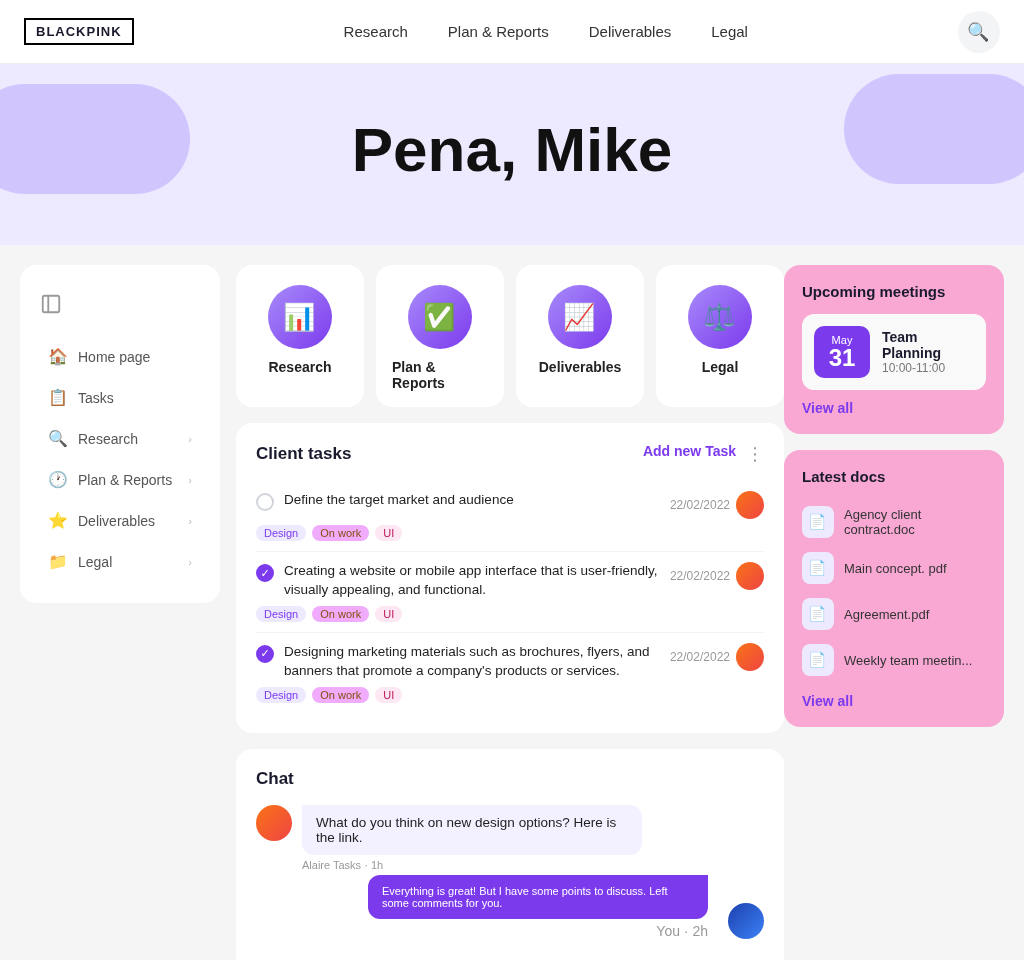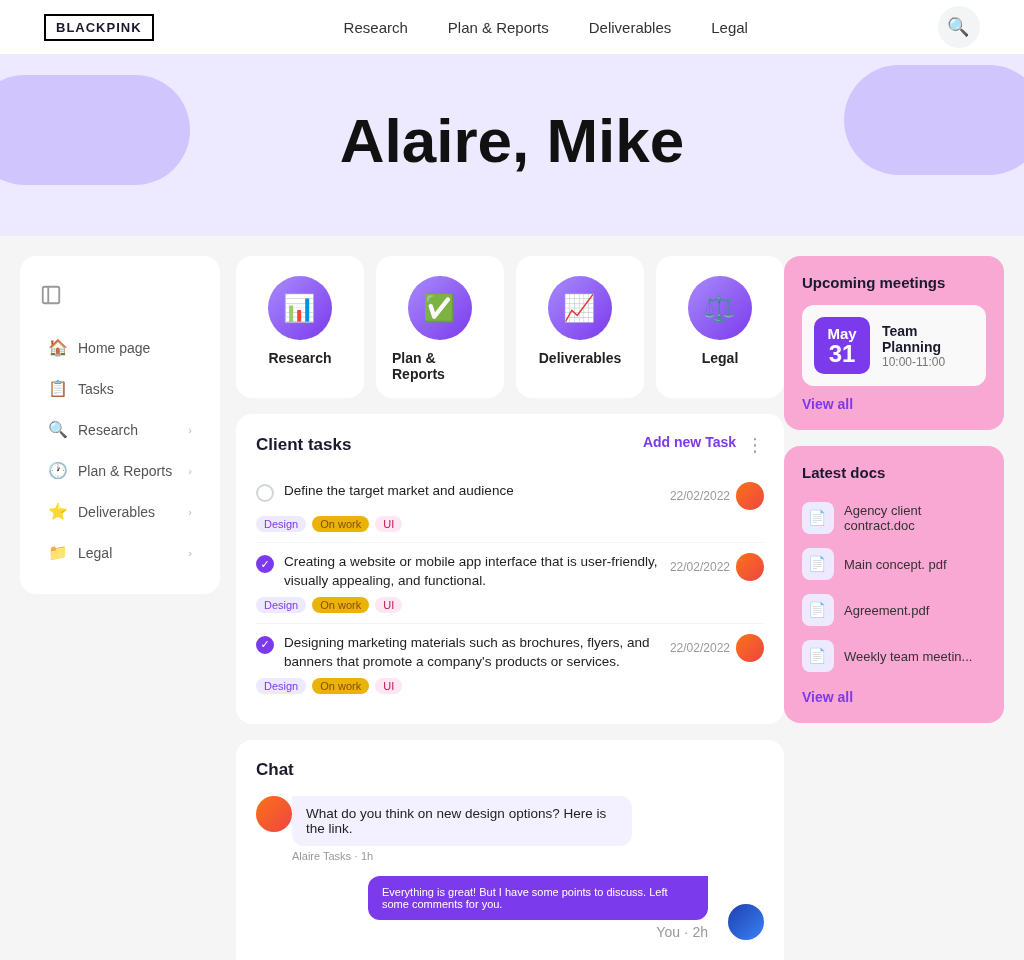--- a/index.html
+++ b/index.html
@@ -4,22 +4,22 @@
   <style>
     * { box-sizing: border-box; margin: 0; padding: 0; }
     body { font-family: -apple-system, BlinkMacSystemFont, 'Segoe UI', sans-serif; background: #f5f5f5; color: #1a1a2e; }
 
     
     .top-nav {
       background: #fff;
       display: flex;
       align-items: center;
       justify-content: space-between;
-      padding: 0 44px;
-      height: 55px;
+      padding: 0 24px;
+      height: 64px;
       border-bottom: 1px solid #eee;
     }
     .logo-box {
       border: 2px solid #000;
       padding: 4px 10px;
       font-weight: 900;
       font-size: 13px;
       letter-spacing: 1px;
     }
     .nav-links { display: flex; gap: 40px; align-items: center; }
@@ -131,31 +131,31 @@
     .task-check { margin-top: 2px; flex-shrink: 0; }
     .task-check .circle { width: 18px; height: 18px; border-radius: 50%; border: 2px solid #d1d5db; display: flex; align-items: center; justify-content: center; }
     .task-check .circle.done { background: #7c3aed; border-color: #7c3aed; color: #fff; font-size: 11px; }
     .task-text { flex: 1; font-size: 13.5px; color: #222; line-height: 1.4; }
     .task-meta { display: flex; align-items: center; gap: 6px; margin-left: auto; flex-shrink: 0; }
     .task-date { font-size: 12px; color: #999; }
     .task-avatar { width: 28px; height: 28px; border-radius: 50%; background: linear-gradient(135deg, #f97316, #ef4444); }
     .task-tags { display: flex; gap: 6px; margin-top: 6px; flex-wrap: wrap; }
     .tag { font-size: 11px; padding: 2px 8px; border-radius: 20px; font-weight: 500; }
     .tag-design { background: #ede9fe; color: #7c3aed; }
-    .tag-onwork { background: #eab308; color: #854d0e; }
+    .tag-onwork { background: #f0abfc; color: #854d0e; }
     .tag-ui { background: #fce7f3; color: #be185d; }
 
     
     .chat-panel {
       background: #fff;
       border-radius: 16px;
       padding: 20px;
     }
     .chat-title { font-size: 17px; font-weight: 700; margin-bottom: 16px; }
-    .chat-msg { display: flex; margin-bottom: 14px; align-items: flex-start; }
+    .chat-msg { display: flex; gap: 10px; margin-bottom: 4px; align-items: flex-start; }
     .chat-avatar { width: 36px; height: 36px; border-radius: 50%; flex-shrink: 0; overflow: hidden; }
     .chat-avatar.left-av { background: linear-gradient(135deg, #f97316, #ef4444); }
     .chat-avatar.right-av { background: linear-gradient(135deg, #1e40af, #3b82f6); margin-left: 10px; }
     .chat-bubble-left .bubble {
       background: #f3f0ff;
       border-radius: 0 12px 12px 12px;
       padding: 10px 14px;
       font-size: 13.5px;
       color: #222;
       max-width: 340px;
@@ -183,21 +183,21 @@
     .panel-title { font-size: 15px; font-weight: 700; margin-bottom: 14px; }
     .meeting-card {
       display: flex; gap: 12px; align-items: center;
       background: #f9f9f9; border-radius: 12px; padding: 12px;
     }
     .meeting-date-box {
       background: #7c3aed; color: #fff;
       border-radius: 10px; padding: 8px 12px;
       text-align: center; min-width: 56px;
     }
-    .meeting-month { font-size: 15px; font-weight: 700; }
+    .meeting-month { font-size: 11px; font-weight: 400; }
     .meeting-day { font-size: 24px; font-weight: 900; line-height: 1; }
     .meeting-info .meeting-name { font-size: 14px; font-weight: 700; }
     .meeting-info .meeting-time { font-size: 12px; color: #777; }
     .view-all-btn { color: #7c3aed; font-size: 14px; font-weight: 600; cursor: pointer; border: none; background: none; margin-top: 10px; display: block; }
 
     .doc-item { display: flex; align-items: center; gap: 10px; padding: 7px 0; }
     .doc-icon { width: 32px; height: 32px; border-radius: 8px; background: #ede9fe; display: flex; align-items: center; justify-content: center; font-size: 15px; flex-shrink: 0; }
     .doc-name { font-size: 13px; color: #333; }
   </style>
 </head>
@@ -212,21 +212,21 @@
     <a class="nav-link">Legal</a>
   </div>
   <button class="search-btn">
     <span>🔍</span>
   </button>
 </nav>
 
 <div class="hero">
   <div class="hero-shape-left"></div>
   <div class="hero-shape-right"></div>
-  <h1>Alaire, Mike</h1>
+  <h1>Pena, Mike</h1>
 </div>
 
 <div class="main-layout">
 
   <aside class="sidebar">
     <div class="sidebar-icon-row">
       <svg viewBox="0 0 24 24" fill="none" stroke="#999" stroke-width="2">
         <rect x="3" y="3" width="18" height="18" rx="2"></rect>
         <line x1="9" y1="3" x2="9" y2="21"></line>
       </svg>

